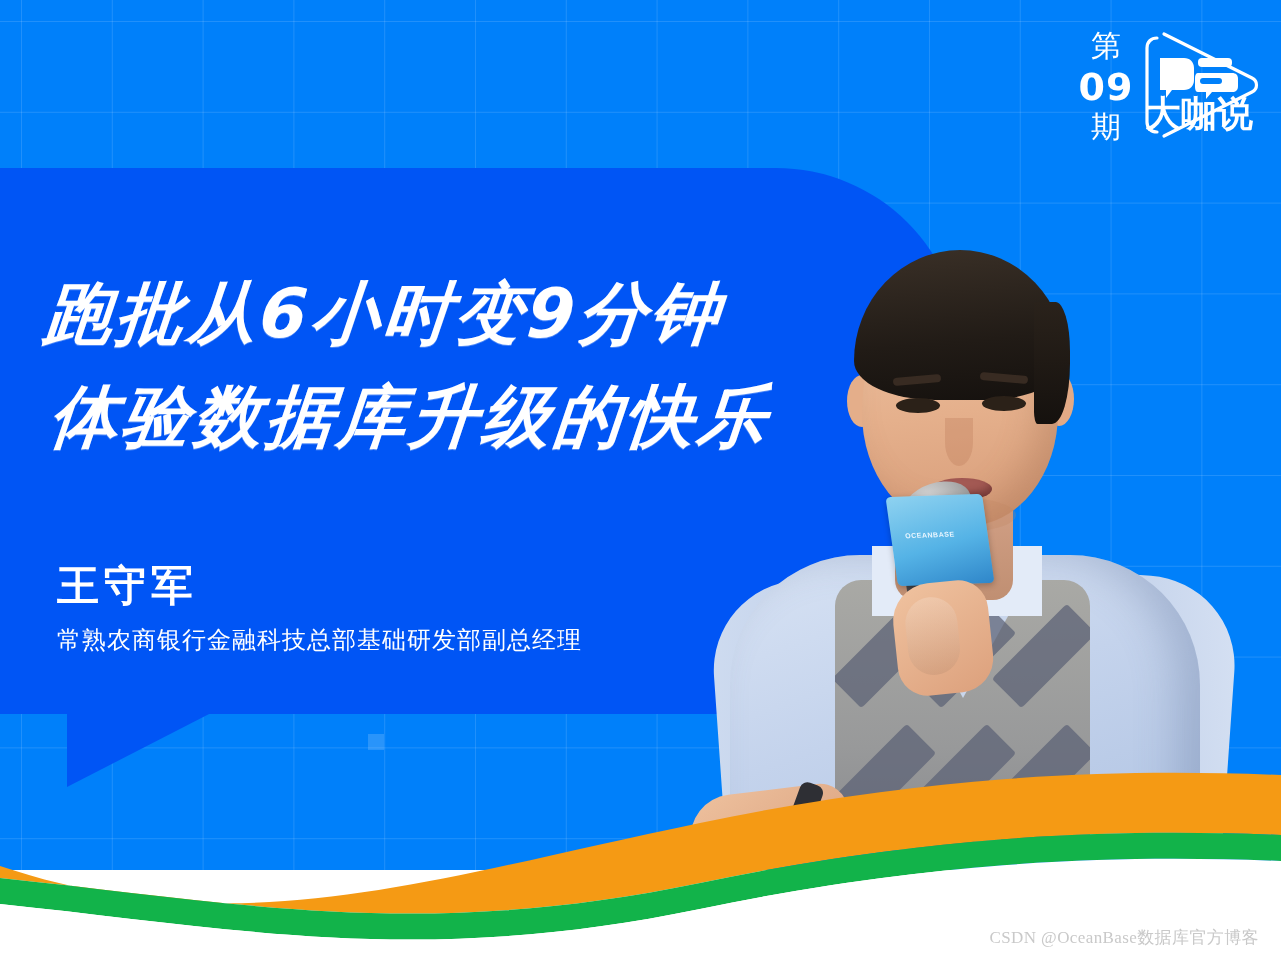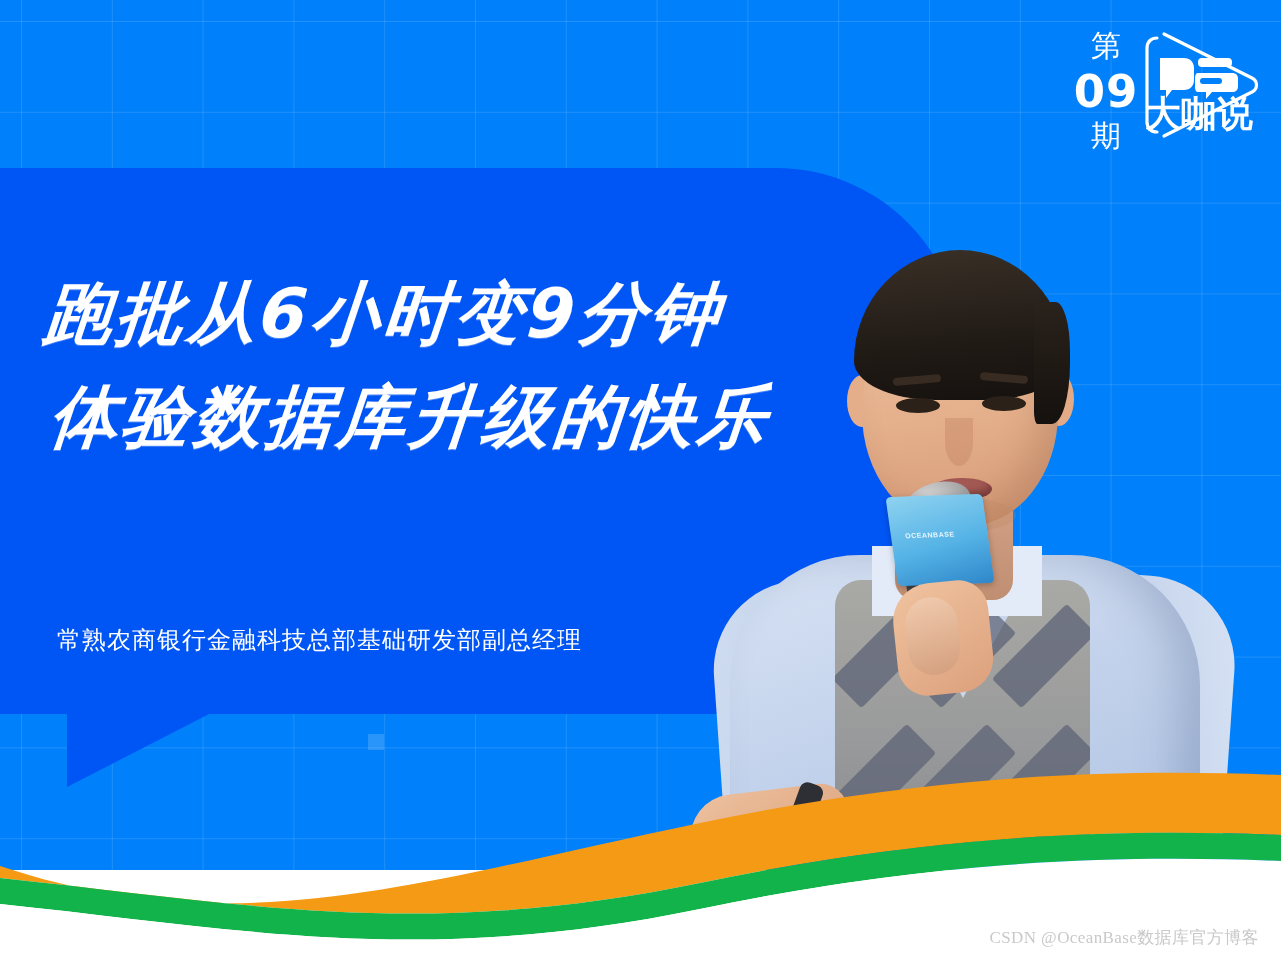--- a/index.html
+++ b/index.html
@@ -172,21 +172,21 @@
     font-family:"DejaVu Sans","Liberation Sans",sans-serif;
   }
 
   
   .issue {
     position:absolute; left:1083px; top:28px; width:46px;
     display:flex; flex-direction:column; align-items:center;
     color:#ffffff; font-family:"DejaVu Sans","Liberation Sans",sans-serif;
   }
   .issue .ch { font-size:30px; line-height:1.22; }
-  .issue .num { font-size:45px; font-weight:bold; line-height:1.18; letter-spacing:1px; }
+  .issue .num { font-size:38px; font-weight:bold; line-height:1.18; letter-spacing:1px; }
 
   .logo { position:absolute; left:1140px; top:18px; width:128px; height:134px; }
 
   
   .watermark {
     position:absolute; right:22px; bottom:12px;
     color:#c9c9c9; font-size:17px; letter-spacing:.4px;
     font-family:Liberation Serif, serif;
     white-space:nowrap;
   }
@@ -247,20 +247,21 @@
     <path d="M0,135 C240,215 420,150 700,92 C940,42 1120,38 1281,44 L1281,104 C1120,98 940,102 700,152 C420,210 240,172 0,147 Z" fill="#f59a14"></path>
     <path d="M0,147 C240,172 420,210 700,152 C940,102 1120,98 1281,104 L1281,130 C1120,124 940,128 700,178 C420,236 240,198 0,173 Z" fill="#12b34a"></path>
     <path d="M0,173 C240,198 420,236 700,178 C940,128 1120,124 1281,130 L1281,230 L0,230 Z" fill="#ffffff"></path>
   </svg>
 
   <div class="title-block">
     <div class="title-line l1">跑批从6小时变9分钟</div>
     <div class="title-line l2">体验数据库升级的快乐</div>
   </div>
 
+  <div class="speaker-name">王守军</div>
   <div class="speaker-role">常熟农商银行金融科技总部基础研发部副总经理</div>
 
   <div class="issue">
     <span class="ch">第</span>
     <span class="num">09</span>
     <span class="ch">期</span>
   </div>
 
   <svg class="logo" viewBox="0 0 128 134">
     <g fill="none" stroke="#ffffff" stroke-width="3.2" stroke-linecap="round" stroke-linejoin="round">

